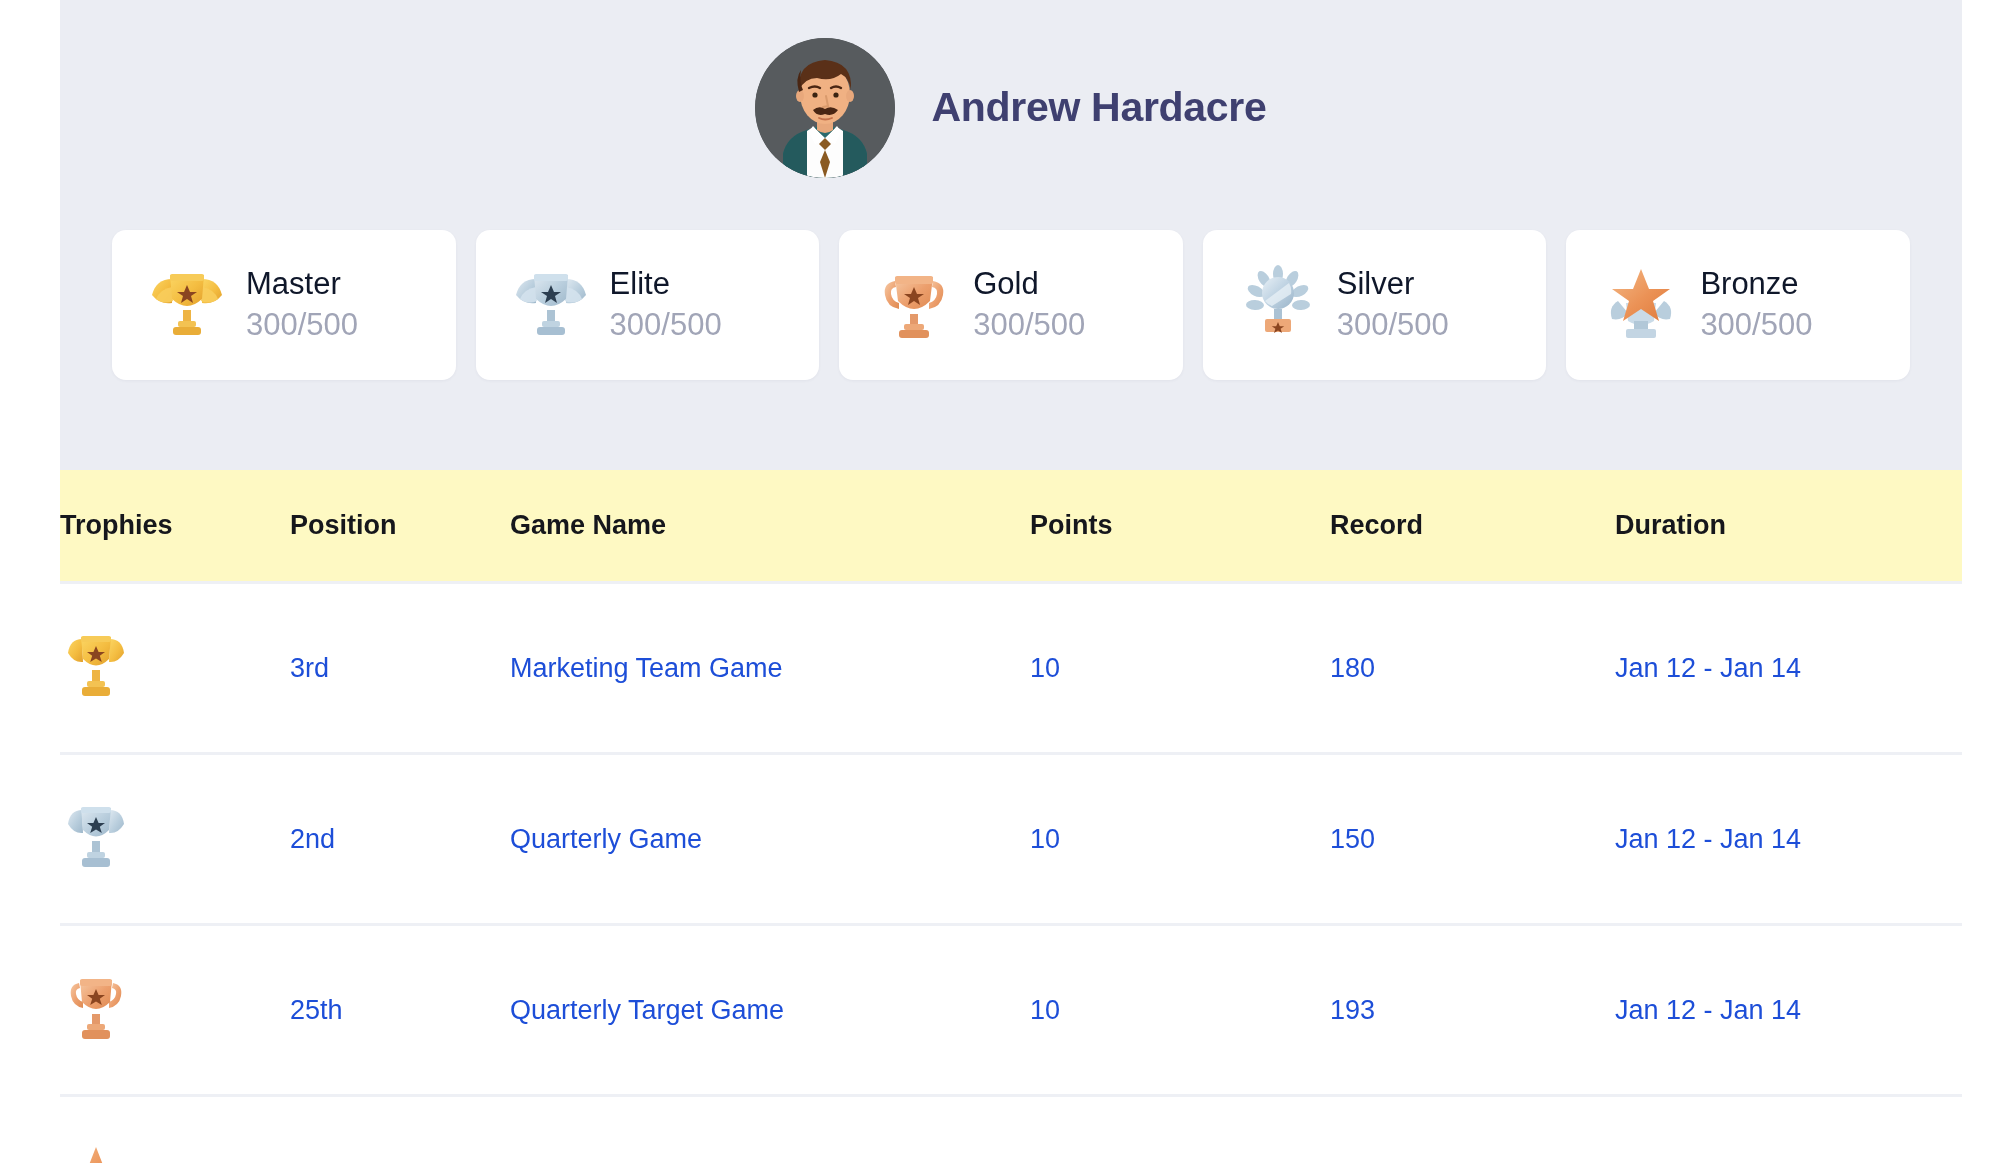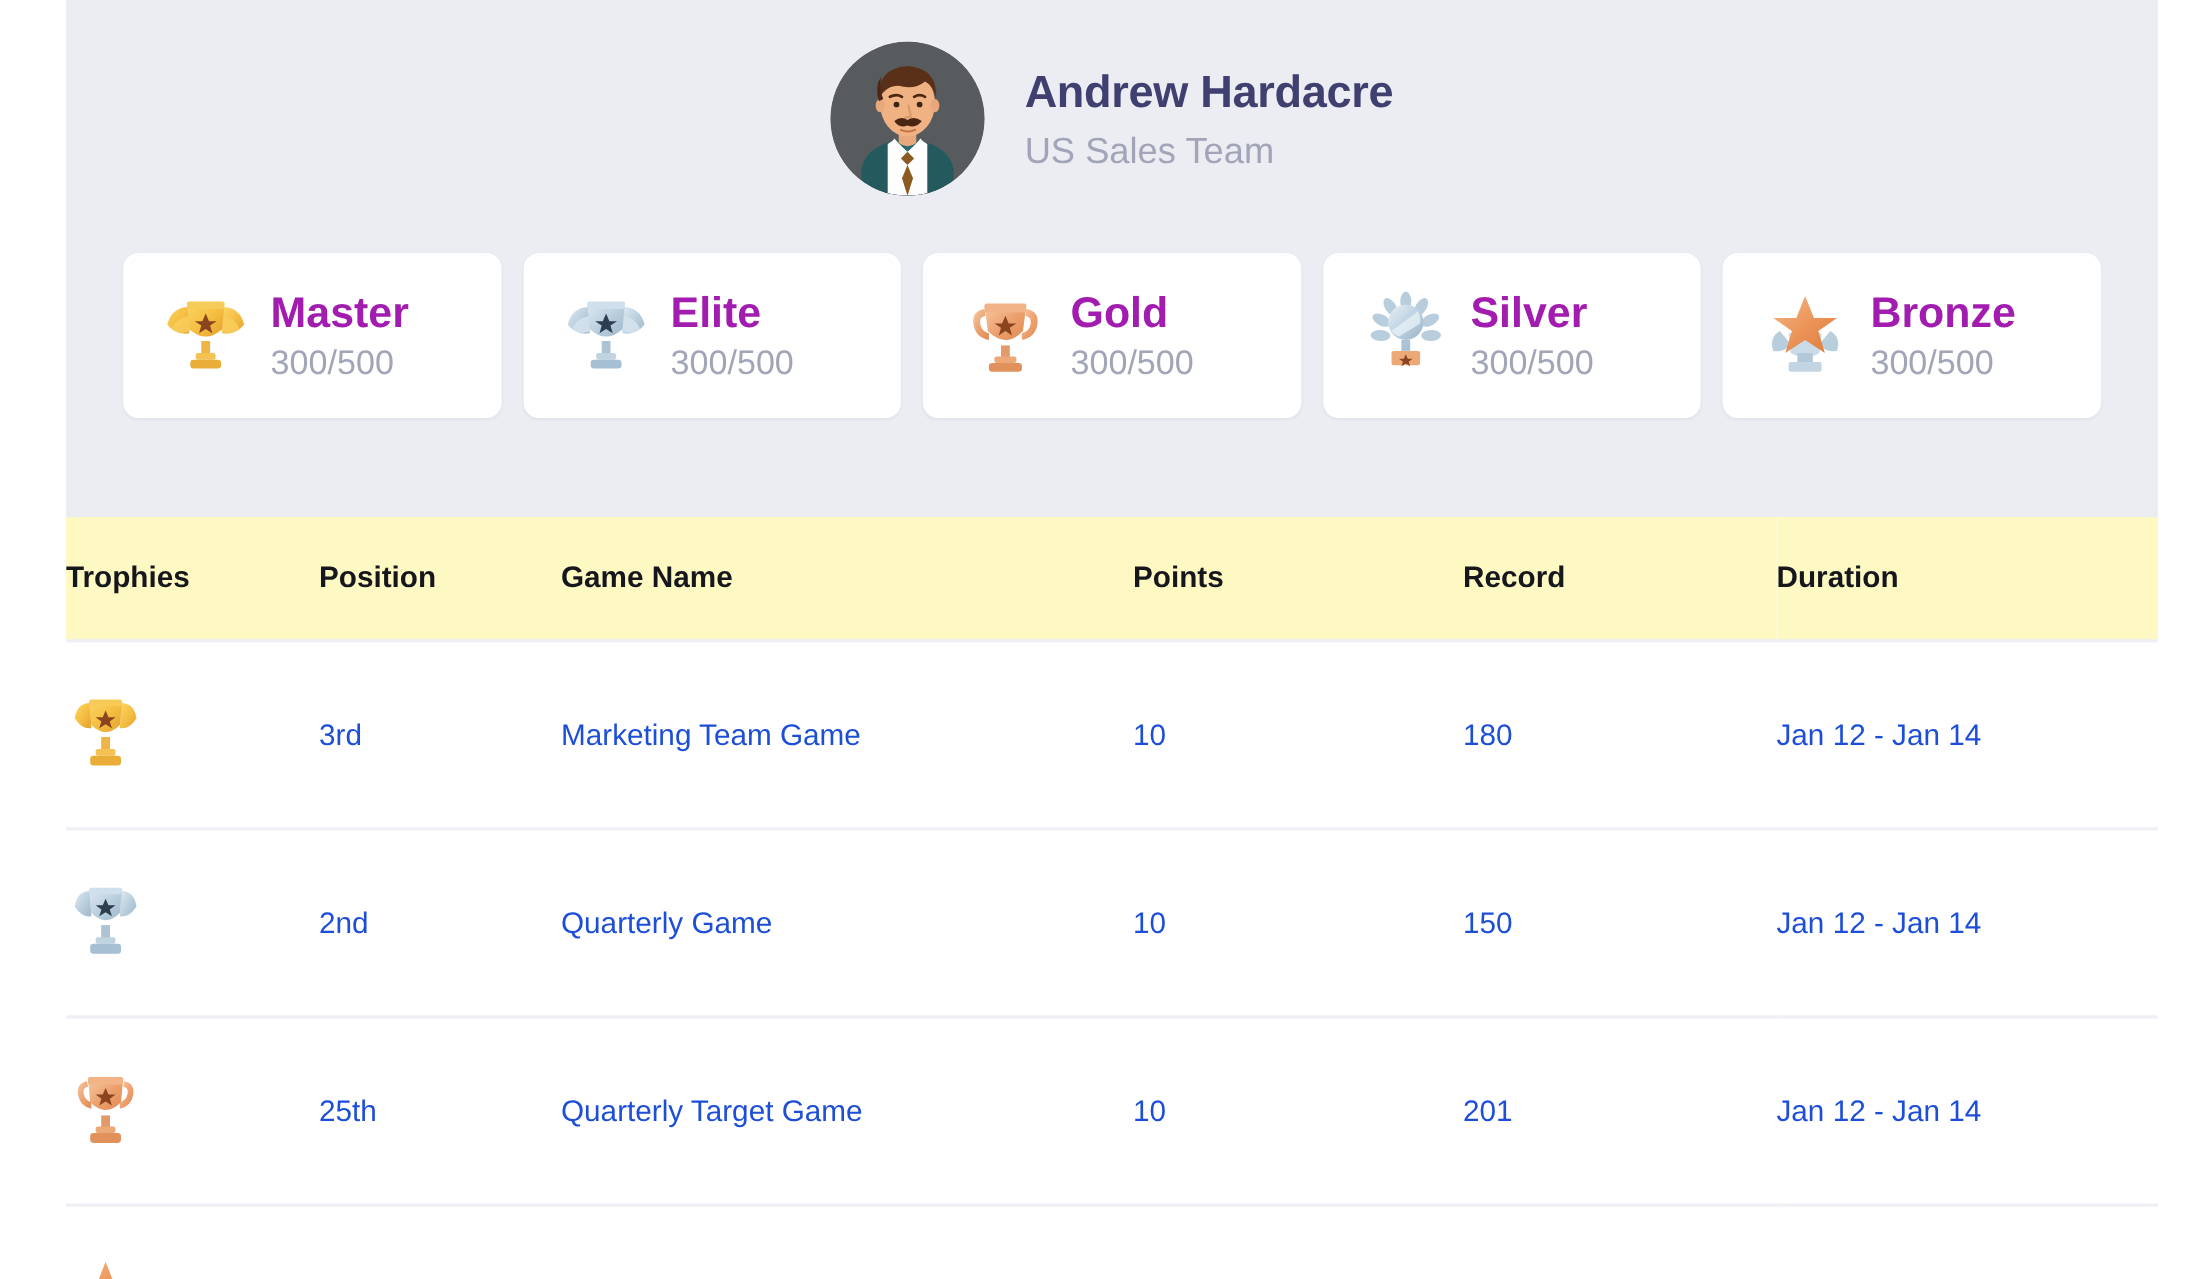--- a/index.html
+++ b/index.html
@@ -96,23 +96,23 @@
     flex: 0 0 auto;
     display: flex;
     align-items: center;
     justify-content: center;
   }
   .badge-icon svg { display:block; }
 
   .badge-text { margin-left: 20px; }
 
   .badge-title {
-    font-size: 39px;
-    font-weight: bold;
-    color: #a21caf;
+    font-size: 31px;
+    font-weight: normal;
+    color: #0f172a;
     line-height: 1.18;
   }
 
   .badge-score {
     font-size: 31px;
     color: #a1a5b7;
     line-height: 1.18;
     margin-top: 4px;
   }
 
@@ -215,21 +215,20 @@
               <path d="M58 72 Q64 67 70 71 Q76 67 83 72 Q78 79 70 76 Q62 79 58 72 Z" fill="#4a2613"></path>
 
               <path d="M64 80 Q70 83 77 80" stroke="#c4714a" stroke-width="1.8" fill="none" stroke-linecap="round"></path>
             </g>
           </svg>
         </span>
       </div>
 
       <div class="profile-text">
         <div class="profile-name">Andrew Hardacre</div>
-        <div class="profile-team">US Sales Team</div>
       </div>
 
     </div>
 
     <div class="badges">
 
       <div class="badge-card">
         <div class="badge-icon">
           <svg width="74" height="84" viewBox="0 0 74 84" xmlns="http://www.w3.org/2000/svg">
             <defs>
@@ -457,21 +456,21 @@
               <polygon points="30,16 32.6,22 39,22 33.8,25.8 35.8,32 30,28.4 24.2,32 26.2,25.8 21,22 27.4,22" fill="#8a4520"></polygon>
               <rect x="26" y="41" width="8" height="11" fill="#e4996a"></rect>
               <rect x="21" y="51" width="18" height="6" rx="2" fill="#eda878"></rect>
               <rect x="16" y="57" width="28" height="9" rx="3" fill="#e1915c"></rect>
             </svg>
           </div>
         </td>
         <td>25th</td>
         <td>Quarterly Target Game</td>
         <td>10</td>
-        <td>201</td>
+        <td>193</td>
         <td>Jan 12 - Jan 14</td>
       </tr>
 
       <tr>
         <td class="cell-pad-trophy">
           <div class="row-trophy-icon">
             <svg width="60" height="74" viewBox="0 0 60 74" xmlns="http://www.w3.org/2000/svg">
               <defs>
                 <linearGradient id="rg4" x1="0" y1="0" x2="1" y2="1">
                   <stop offset="0%" stop-color="#f4b987"></stop>

